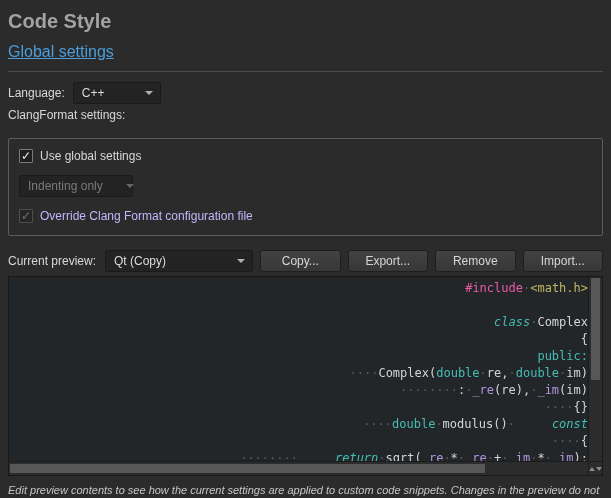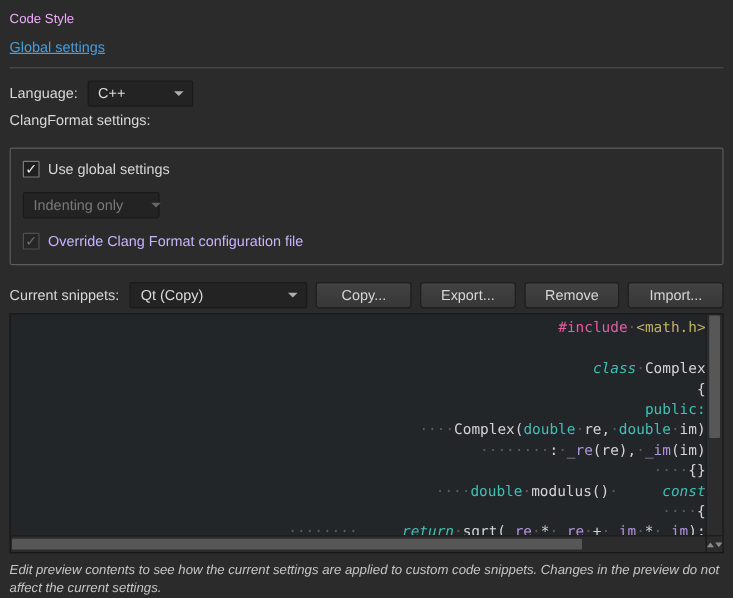--- a/index.html
+++ b/index.html
@@ -6,23 +6,23 @@
   html,body { margin:0; padding:0; }
   body {
     width:611px; height:498px; overflow:hidden;
     background:var(--bg,#2b2b2b);
     color:#d8d8d8;
     font-family:"Liberation Sans", sans-serif;
     font-size:12px;
   }
   .page { padding:8px 8px 0 8px; height:100%; }
 
-  .title { font-size:11px; font-weight:normal; color:#f0abfc; margin:2px 0 10px 0; }
+  .title { font-size:20px; font-weight:bold; color:#a3a3a3; margin:2px 0 10px 0; }
 
-  .global-link { color:var(--link,#4b9ddb); text-decoration:underline; font-size:12px; cursor:pointer; display:inline-block; margin-bottom:4px; }
+  .global-link { color:var(--link,#4b9ddb); text-decoration:underline; font-size:16px; cursor:pointer; display:inline-block; margin-bottom:4px; }
 
   .separator { border:none; border-top:1px solid #4d4d4d; margin:6px 0 10px 0; }
 
   .row { display:flex; align-items:center; gap:8px; }
   .lang-row { margin-bottom:0; }
 
   .combo {
     height:22px; background:var(--combo-bg,#232323);
     border:1px solid #1a1a1a; border-radius:2px;
     display:inline-flex; align-items:center;
@@ -134,21 +134,21 @@
       <span class="arrow"></span>
     </div>
     <div class="gb-gap"></div>
     <div class="checkbox checked disabled">
       <span class="box"></span>
       <span class="lbl">Override Clang Format configuration file</span>
     </div>
   </div>
 
   <div class="row cur-row">
-    <span class="lab">Current snippets:</span>
+    <span class="lab">Current preview:</span>
     <div class="combo cur-combo">
       <span class="ctext">Qt (Copy)</span>
       <span class="arrow"></span>
     </div>
     <button class="btn">Copy...</button>
     <button class="btn">Export...</button>
     <button class="btn">Remove</button>
     <button class="btn">Import...</button>
   </div>
 

